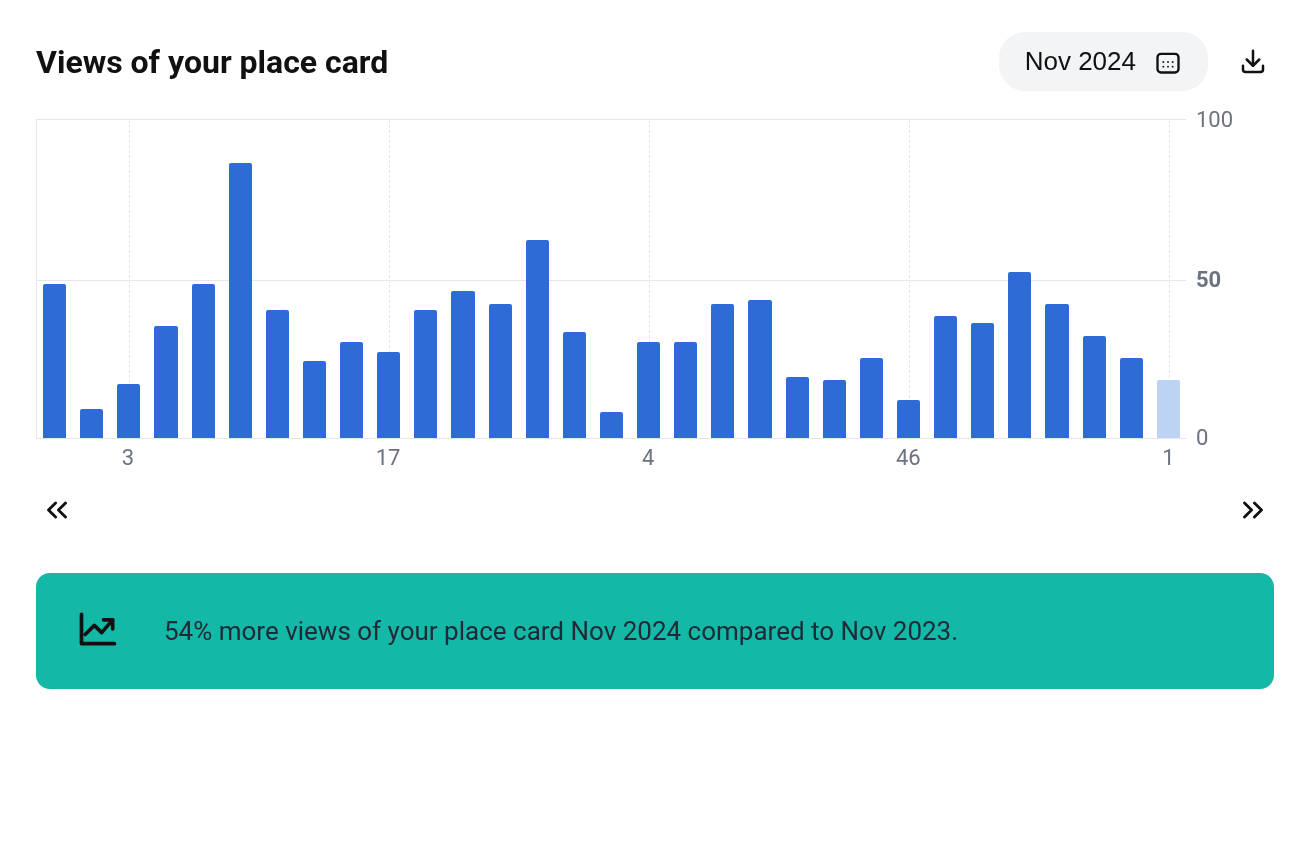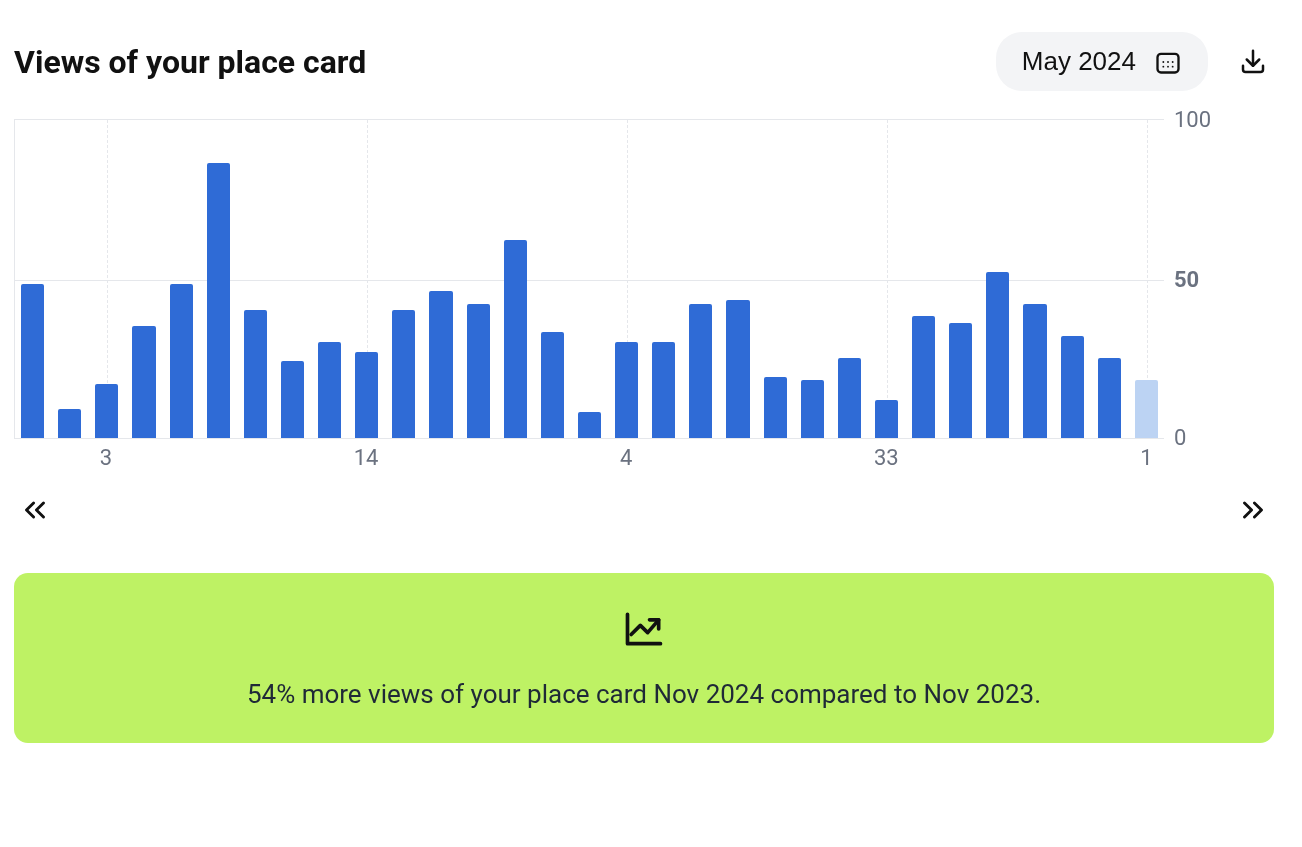--- a/index.html
+++ b/index.html
@@ -1,17 +1,17 @@
 <!DOCTYPE html>
 <html><head>
 <meta charset="utf-8">
 <style>
   * { box-sizing: border-box; margin: 0; padding: 0; }
   html, body { width: 1302px; height: 847px; background: #fff; font-family: -apple-system, BlinkMacSystemFont, "Segoe UI", Roboto, Helvetica, Arial, sans-serif; color: #111; }
-  .page { padding: 32px 28px 0 14px; }
+  .page { padding: 32px 28px 0 36px; }
   .header-row { display: flex; align-items: center; justify-content: space-between; }
   .title { font-size: 32px; font-weight: 700; color: #111; }
   .header-actions { display: flex; align-items: center; gap: 24px; }
   .period-btn { display: flex; align-items: center; gap: 18px; background: #f3f4f6; border-radius: 26px; padding: 14px 26px; font-size: 26px; font-weight: 500; color: #111; cursor: pointer; border: none; }
   .period-btn svg { display: block; }
   .download-btn { background: none; border: none; cursor: pointer; padding: 6px; }
   .download-btn svg { display: block; }
   .total { font-size: 40px; font-weight: 800; margin-top: 56px; color: #111; }
 
   .chart-wrap { position: relative; margin-top: 28px; height: 360px; }
@@ -23,33 +23,33 @@
   .bar.dim { background: #bcd3f3; }
   .y-labels { position: absolute; left: 1160px; top: -12px; height: 340px; font-size: 22px; color: #6b7280; }
   .y-label { position: absolute; left: 0; }
   .x-labels { position: absolute; left: 0; top: 326px; width: 1150px; height: 30px; font-size: 22px; color: #6b7280; }
   .x-label { position: absolute; transform: translateX(-50%); }
 
   .nav-row { display: flex; justify-content: space-between; margin-top: 10px; }
   .nav-btn { background: none; border: none; cursor: pointer; padding: 4px; }
   .nav-btn svg { display: block; }
 
-  .insight { display: flex; align-items: center; gap: 24px; background: #bef264; border-radius: 14px; padding: 34px 40px; margin-top: 42px; flex-direction: column; }
+  .insight { display: flex; align-items: center; gap: 44px; background: #14b8a6; border-radius: 14px; padding: 34px 40px; margin-top: 42px; }
   .insight-text { font-size: 26px; color: #1f2937; }
 </style>
 </head>
 <body>
 
 <div class="page">
 
   <div class="header-row">
     <h1 class="title">Views of your place card</h1>
     <div class="header-actions">
       <button class="period-btn">
-        <span>May 2024</span>
+        <span>Nov 2024</span>
         <span>
           <svg width="28" height="28" viewBox="0 0 24 24" fill="none" stroke="#111" stroke-width="2">
             <rect x="3" y="5" width="18" height="16" rx="3"></rect>
             <circle cx="8" cy="12" r="0.8" fill="#111" stroke="none"></circle>
             <circle cx="12" cy="12" r="0.8" fill="#111" stroke="none"></circle>
             <circle cx="16" cy="12" r="0.8" fill="#111" stroke="none"></circle>
             <circle cx="8" cy="16" r="0.8" fill="#111" stroke="none"></circle>
             <circle cx="12" cy="16" r="0.8" fill="#111" stroke="none"></circle>
             <circle cx="16" cy="16" r="0.8" fill="#111" stroke="none"></circle>
           </svg>
@@ -111,23 +111,23 @@
           <div class="bar dim" title="1: 18" style="height: 57.6px;"></div>
         </div>
       </div>
     <div class="y-labels">
       <span class="y-label" style="top:0;">100</span>
       <span class="y-label" style="top:160px;font-weight:bold;">50</span>
       <span class="y-label" style="top:318px;">0</span>
     </div>
     <div class="x-labels" id="x-labels">
         <span class="x-label" style="left: 91.9032px;">3</span>
-        <span class="x-label" style="left: 352.032px;">14</span>
+        <span class="x-label" style="left: 352.032px;">17</span>
         <span class="x-label" style="left: 612.161px;">4</span>
-        <span class="x-label" style="left: 872.29px;">33</span>
+        <span class="x-label" style="left: 872.29px;">46</span>
         <span class="x-label" style="left: 1132.42px;">1</span>
       </div>
   </div>
 
   <div class="nav-row">
     <button class="nav-btn">
       <span>
         <svg width="34" height="34" viewBox="0 0 24 24" fill="none" stroke="#111" stroke-width="2" stroke-linecap="round" stroke-linejoin="round">
           <polyline points="11 17 6 12 11 7"></polyline>
             <polyline points="18 17 13 12 18 7"></polyline>

